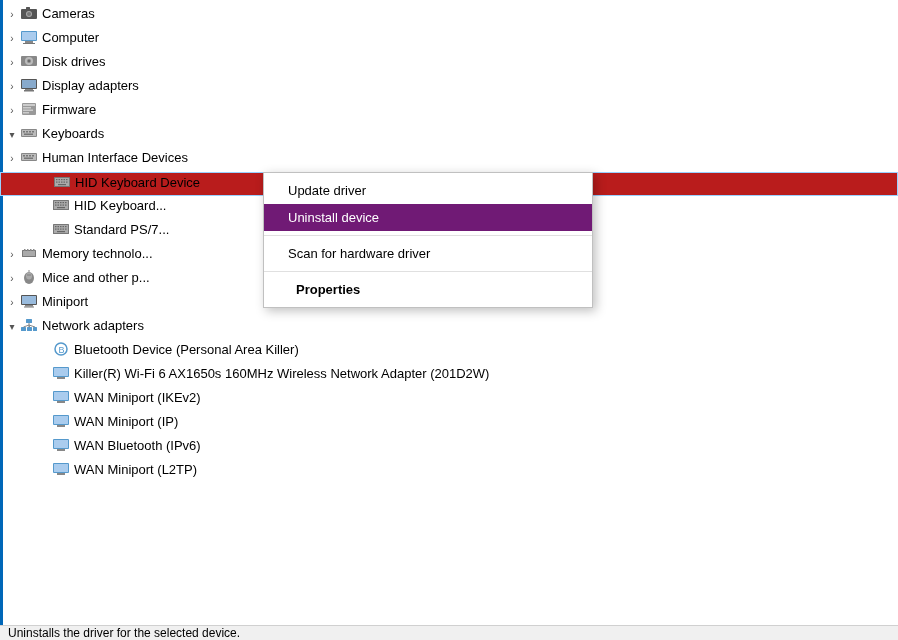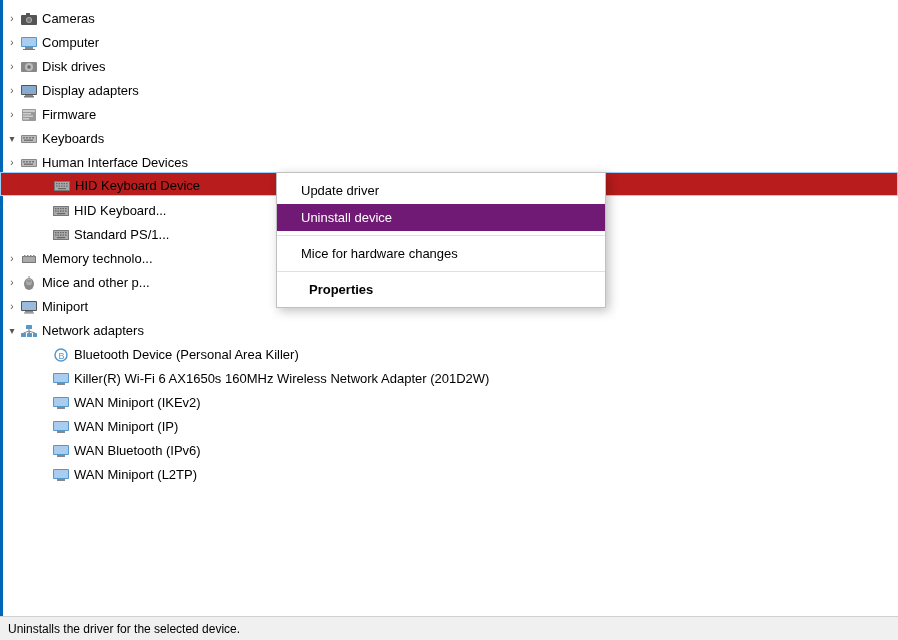--- a/index.html
+++ b/index.html
@@ -29,21 +29,21 @@
 
     .tree-area {
       padding: 4px 0;
       overflow: auto;
       height: calc(100% - 30px);
       position: relative;
     }
 
     .tree-item {
       display: flex;
-      align-items: flex-end;
+      align-items: flex-start;
       padding: 2px 4px;
       cursor: default;
       white-space: nowrap;
       height: 24px;
       user-select: none;
     }
 
     .expand-arrow {
       width: 16px;
       height: 16px;
@@ -65,21 +65,21 @@
     }
 
     
     .indent-0 { padding-left: 4px; }
     .indent-1 { padding-left: 36px; }
 
     
     .context-menu {
       position: absolute;
       top: 172px;
-      left: 276px;
+      left: 263px;
       width: 330px;
       background: #ffffff;
       border: 1px solid #c0c0c0;
       box-shadow: 3px 3px 10px rgba(0,0,0,0.25);
       z-index: 100;
       padding: 4px 0;
     }
 
     .context-menu-item {
       padding: 6px 24px;
@@ -101,21 +101,21 @@
     }
 
     .context-menu-divider {
       height: 1px;
       background: #e0e0e0;
       margin: 4px 0;
     }
 
     
     .status-bar {
-      height: 24px;
+      height: 15px;
       background: #f0f0f0;
       border-top: 1px solid #d0d0d0;
       display: flex;
       align-items: center;
       padding: 0 8px;
       font-size: 12px;
       color: #000;
     }
 
     
@@ -272,21 +272,21 @@
           <rect x="8" y="4" width="1.5" height="1.2" fill="#666"></rect>
           <rect x="10.5" y="4" width="1.5" height="1.2" fill="#666"></rect>
           <rect x="13" y="4" width="1.5" height="1.2" fill="#666"></rect>
           <rect x="3" y="6.5" width="1.5" height="1.2" fill="#666"></rect>
           <rect x="5.5" y="6.5" width="1.5" height="1.2" fill="#666"></rect>
           <rect x="8" y="6.5" width="1.5" height="1.2" fill="#666"></rect>
           <rect x="10.5" y="6.5" width="1.5" height="1.2" fill="#666"></rect>
           <rect x="13" y="6.5" width="1.5" height="1.2" fill="#666"></rect>
           <rect x="5" y="9" width="8" height="1.2" fill="#666"></rect>
         </svg>
-        <span class="item-label">Standard PS/1...</span>
+        <span class="item-label">Standard PS/7...</span>
       </div>
 
       <div class="tree-item indent-0">
         <span class="expand-arrow collapsed"></span>
         <svg width="18" height="14" style="margin-right:4px;flex-shrink:0" viewBox="0 0 18 14">
           <rect x="2" y="4" width="14" height="7" rx="0.5" fill="#777"></rect>
           <rect x="3" y="5" width="12" height="5" fill="#aaa"></rect>
           <rect x="4" y="3" width="1.5" height="2" fill="#888"></rect>
           <rect x="7" y="3" width="1.5" height="2" fill="#888"></rect>
           <rect x="10" y="3" width="1.5" height="2" fill="#888"></rect>
@@ -390,21 +390,21 @@
         </svg>
         <span class="item-label">WAN Miniport (L2TP)</span>
       </div>
 
     </div>
 
     <div class="context-menu">
       <div class="context-menu-item">Update driver</div>
       <div class="context-menu-item active">Uninstall device</div>
       <div class="context-menu-divider"></div>
-      <div class="context-menu-item">Mice for hardware changes</div>
+      <div class="context-menu-item">Scan for hardware driver</div>
       <div class="context-menu-divider"></div>
       <div class="context-menu-item bold">Properties</div>
     </div>
   </div>
 </div>
 
 <div class="status-bar">
   <span>Uninstalls the driver for the selected device.</span>
 </div>
 

